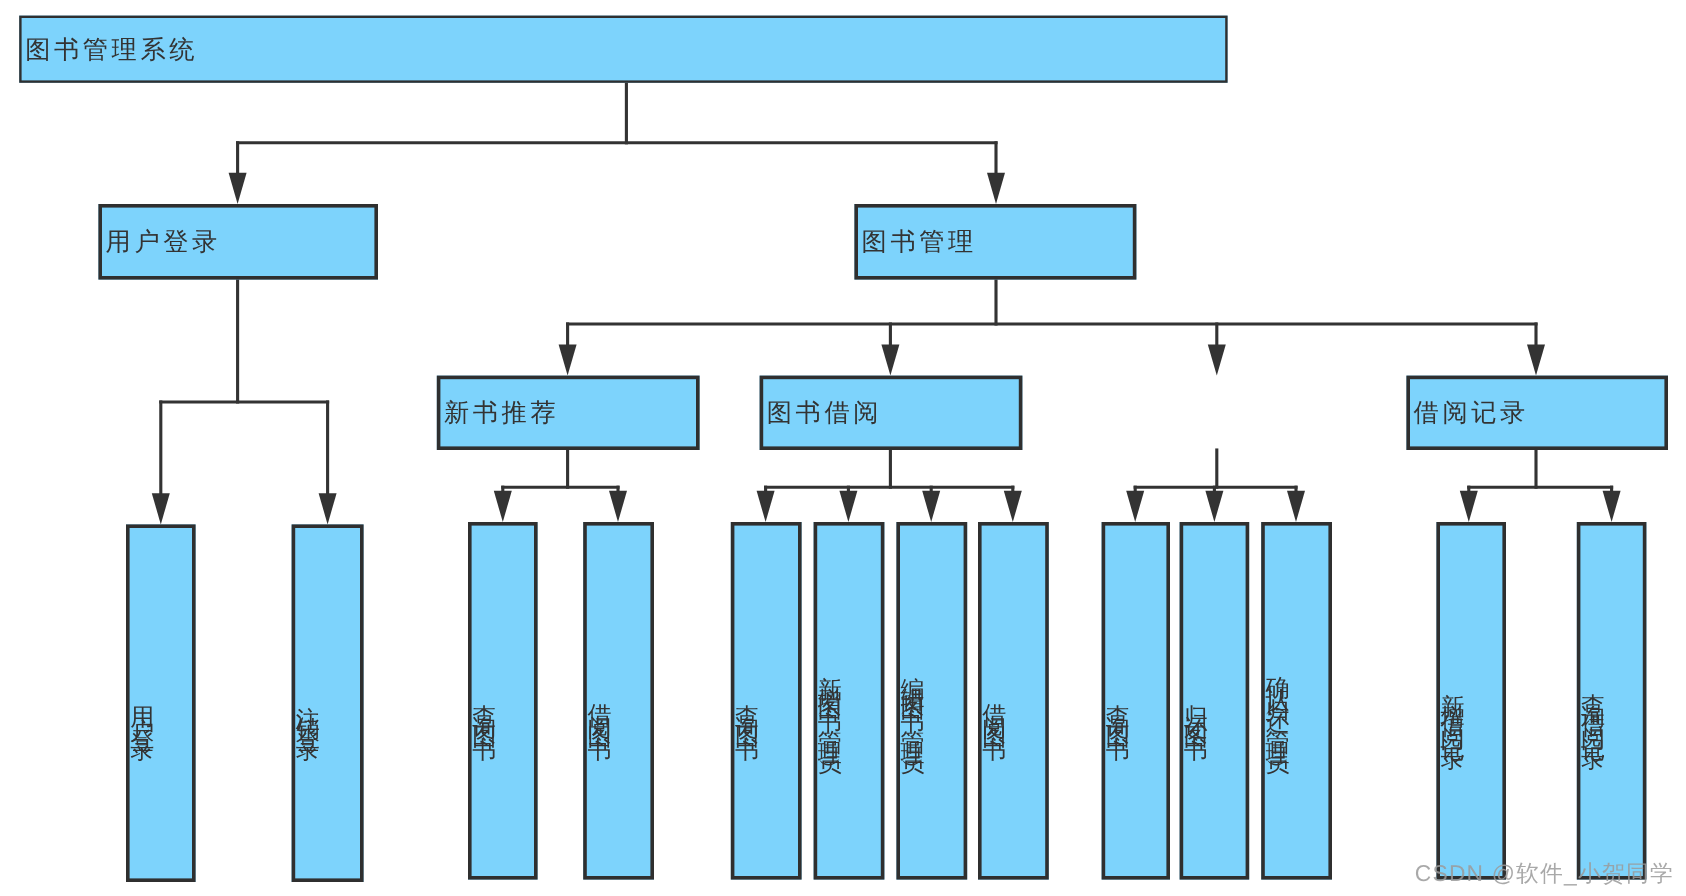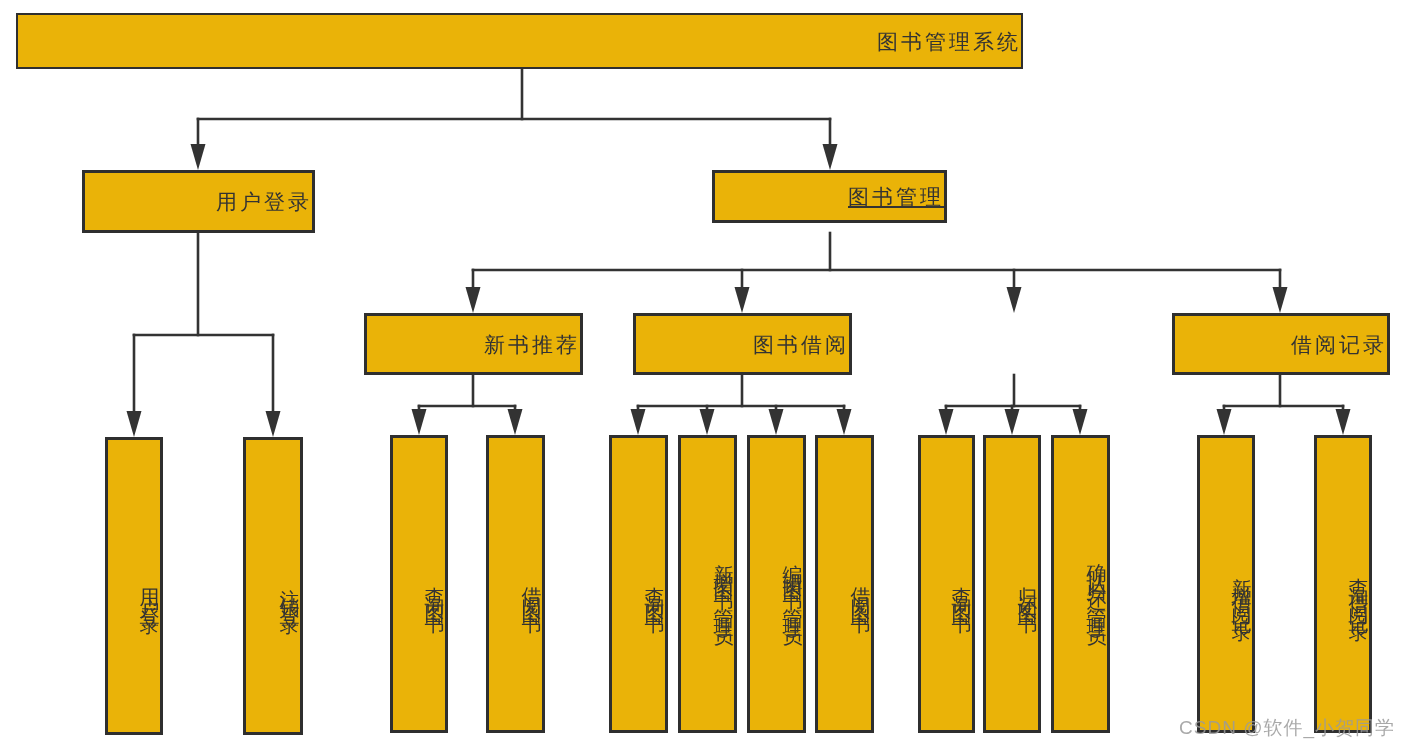--- a/index.html
+++ b/index.html
@@ -17,25 +17,25 @@
   }
   .connectors {
     position: absolute;
     left: 0;
     top: 0;
     z-index: 1;
   }
   .node {
     position: absolute;
     box-sizing: border-box;
-    background: #eab308;
+    background: #7dd3fc;
     border: 3px solid #2f2f2f;
     display: flex;
     align-items: center;
-    justify-content: flex-end;
+    justify-content: flex-start;
     color: #333333;
     z-index: 2;
   }
   .node.root {
     border-width: 2px;
   }
   .hnode span {
     font-size: 21px;
     letter-spacing: 3px;
     white-space: nowrap;
@@ -142,21 +142,21 @@
     </g>
   </svg>
 
   <div class="node root hnode" style="left:16px; top:13px; width:1007px; height:56px;">
     <span>图书管理系统</span>
   </div>
 
   <div class="node hnode" style="left:82px; top:170px; width:233px; height:63px;">
     <span>用户登录</span>
   </div>
-  <div class="node hnode" style="left:712px; top:170px; width:235px; height:53px;text-decoration:underline;">
+  <div class="node hnode" style="left:712px; top:170px; width:235px; height:63px;">
     <span>图书管理</span>
   </div>
 
   <div class="node hnode" style="left:633px; top:313px; width:219px; height:62px;">
     <span>图书借阅</span>
   </div>
   <div class="node hnode" style="left:364px; top:313px; width:219px; height:62px;">
     <span>新书推荐</span>
   </div>
   <div class="node hnode" style="left:1172px; top:313px; width:218px; height:62px;">

